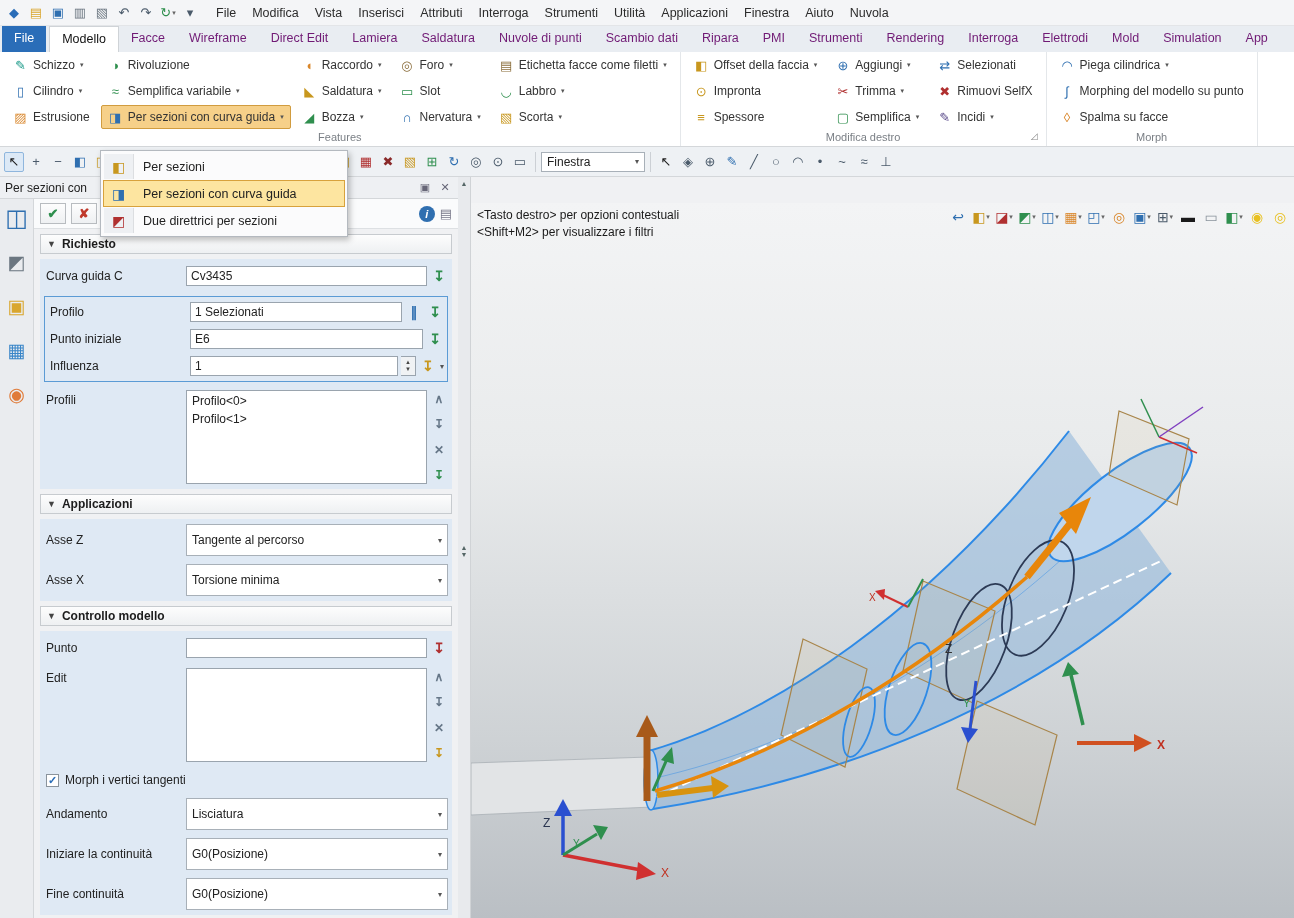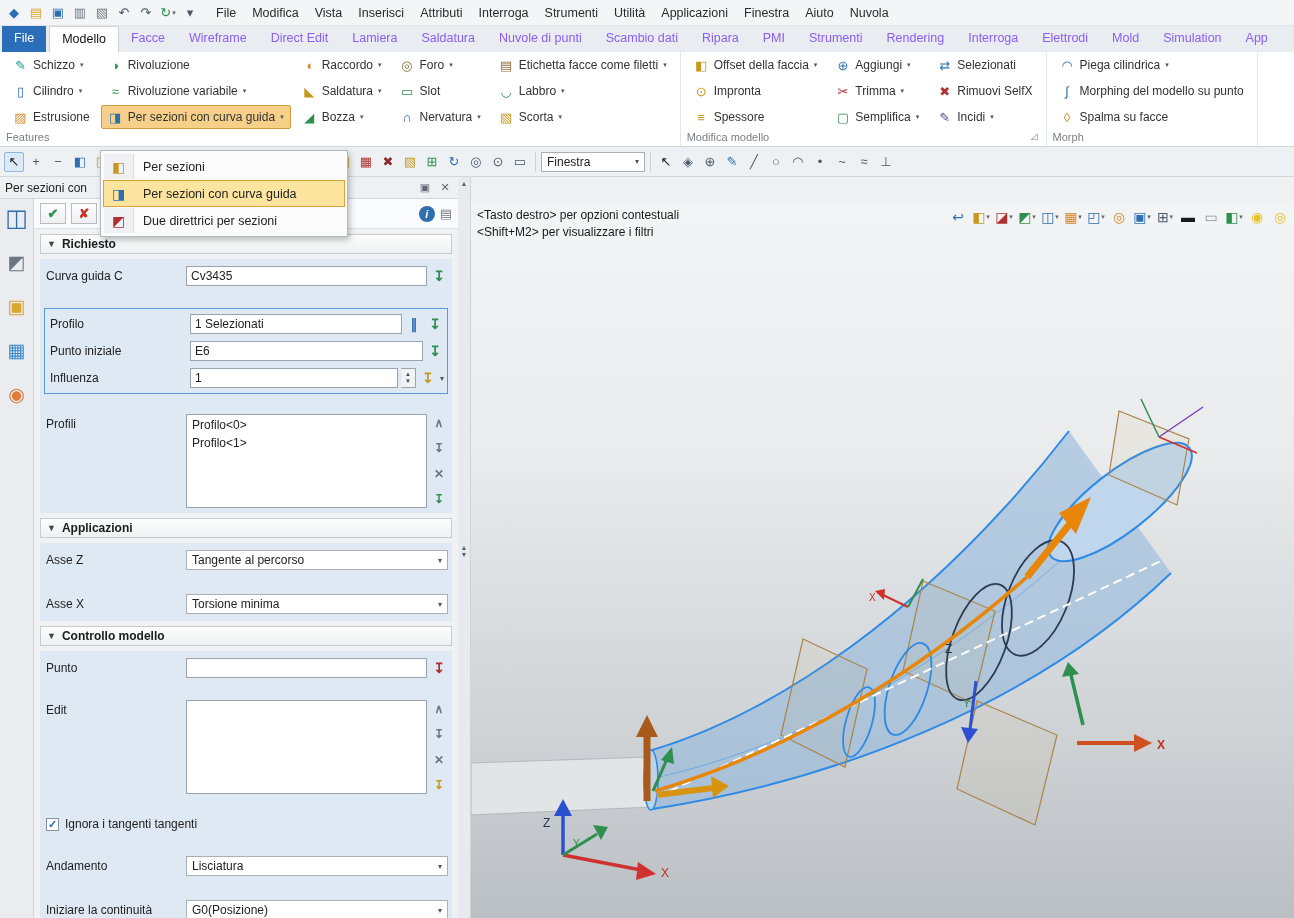--- a/index.html
+++ b/index.html
@@ -12,35 +12,35 @@
   .tbi{display:inline-flex;align-items:center;justify-content:center;min-width:20px;height:20px;border-radius:2px;cursor:default}
   .tbi .glyph{font-size:13px;line-height:1;color:var(--icon-color,#5a6a7a)}
   .tbi .dd{display:none;font-size:7px;color:#666;margin-left:1px}
   .tbi.has-dd .dd{display:inline}
   .tbi.active{background:#dce9f6;border:1px solid #8fb6dd}
   .menus{display:flex}
   .menu-item{padding:0 8px;height:24px;line-height:24px;color:#2b2b2b;font-size:12.5px}
 
   
   .ribbon-tabs{position:absolute;top:26px;left:0;width:100%;height:26px;background:#e9edf2;display:flex;align-items:flex-end;padding-left:2px}
-  .rtab{padding:0 12px;height:26px;line-height:25px;font-size:12.5px;color:#8b5cf6;white-space:nowrap}
+  .rtab{padding:0 12px;height:26px;line-height:25px;font-size:12.5px;color:#701a75;white-space:nowrap}
   .rtab.primary{background:#2a6db8;color:#fff;margin-right:3px}
   .rtab.active{background:#fff;border:1px solid #cfd3d7;border-bottom:none;color:#111}
 
   
   .ribbon{position:absolute;top:52px;left:0;width:100%;height:95px;background:#fff;border-bottom:1px solid #d4d7da;display:flex;overflow:hidden}
   .rgroup{display:flex;flex-direction:column;border-right:1px solid #e4e7ea;padding:0 6px}
   .rgrid{display:grid;grid-auto-flow:column;grid-template-rows:repeat(3,26px);grid-auto-columns:max-content;column-gap:4px;align-items:center}
   .rbtn{display:flex;align-items:center;height:24px;padding:0 6px;gap:5px;white-space:nowrap;border:1px solid transparent;border-radius:2px}
   .rbtn .ricon{font-size:13px;color:var(--icon-color,#2f6fb0);width:15px;text-align:center}
   .rbtn .rlabel{font-size:12px;color:#333}
   .rbtn .rdd{display:none;font-size:7px;color:#555}
   .rbtn.has-dd .rdd{display:inline}
   .rbtn.highlight{background:#f6d089;border-color:#d19c3f}
-  .rgroup-label{height:17px;font-size:11px;color:#7a7f85;line-height:15px;position:relative}
+  .rgroup-label{height:17px;text-align:center;font-size:11px;color:#7a7f85;line-height:15px;position:relative}
   .launcher{position:absolute;right:2px;bottom:2px;font-size:9px;color:#888}
 
   
   .loft-menu{position:absolute;top:150px;left:100px;width:248px;background:#fbfbfc;border:1px solid #b4b9bf;box-shadow:2px 3px 6px rgba(0,0,0,.25);z-index:60;padding:2px}
   .dd-item{display:flex;align-items:center;height:27px;border:1px solid transparent}
   .dd-ic{width:30px;align-self:stretch;background:#eef0f3;border-right:1px solid #dcdee1;display:flex;align-items:center;justify-content:center}
   .dd-ic .glyph{font-size:14px;color:var(--icon-color,#2f6fb0)}
   .dd-lbl{padding-left:9px;font-size:12.5px;color:#222}
   .dd-item.highlight{background:#fde5a0;border-color:#d8a23c}
   .dd-item.highlight .dd-ic{background:transparent;border-right-color:transparent}
@@ -71,41 +71,41 @@
   .dlg-btn{width:26px;height:21px;border:1px solid #b8bcc0;background:linear-gradient(#fdfdfd,#eef0f2);display:flex;align-items:center;justify-content:center;font-size:13px;font-weight:bold}
   .dlg-btn.ok{color:#2f8f4e}
   .dlg-btn.cancel{color:#c0392b}
   .dlg-spacer{flex:1}
   .info-badge{width:16px;height:16px;border-radius:50%;background:#2f6fb0;color:#fff;font-size:11px;font-weight:bold;font-style:italic;display:flex;align-items:center;justify-content:center}
   .page-ic{font-size:13px;color:#778}
 
   .panel-body{position:absolute;top:30px;left:0;right:0;bottom:0;padding:5px 6px;display:flex;flex-direction:column;gap:5px;overflow:hidden}
   .sec-h{height:20px;background:linear-gradient(#fdfdfd,#eef0f2);border:1px solid #c7cbcf;display:flex;align-items:center;gap:6px;padding:0 6px;font-weight:bold;font-size:12px;color:#1c1c1c;flex:none}
   .sec-h .tri{font-size:9px;color:#444}
-  .sec-body{background:#dfe9f4;padding:5px 4px;display:flex;flex-direction:column;gap:20px}
+  .sec-body{background:#dfe9f4;padding:5px 4px;display:flex;flex-direction:column;gap:8px}
   .frow{display:flex;align-items:center;min-height:24px;gap:4px}
   .frow.top{align-items:flex-start}
   .flabel{width:138px;font-size:12px;color:#222;padding-left:2px;flex:none}
   .frow.top .flabel{padding-top:3px}
   .fctrl{flex:1;display:flex;align-items:center;gap:3px}
   input.txt{flex:1;min-width:0;height:20px;border:1px solid #9aa4ae;background:#fff;font:12px "Liberation Sans",sans-serif;padding:0 4px;color:#222}
   .pick{width:18px;height:18px;display:flex;align-items:center;justify-content:center;font-size:14px;font-weight:bold;color:#2f8f4e;flex:none}
   .pick.red{color:#b03030}
   .pick.gold{color:#c8971e}
   .pick.blue{color:#2f6fb0}
   .mini-dd{font-size:8px;color:#555;flex:none}
   .reqbox{border:1px solid #5b9bd5;padding:3px;display:flex;flex-direction:column;gap:3px}
   .spin{width:15px;height:20px;border:1px solid #9aa4ae;border-left:none;background:#f0f2f4;display:flex;flex-direction:column;align-items:center;justify-content:center;font-size:6px;color:#444;line-height:1.2;flex:none}
   .listwrap{flex:1;display:flex;gap:3px}
   .listbox{flex:1;height:94px;border:1px solid #9aa4ae;background:#fff;padding:3px 5px;font-size:12px;overflow:hidden}
   .listbox .li{height:18px}
   .side-icons{width:18px;height:94px;display:flex;flex-direction:column;align-items:center;justify-content:space-between;flex:none;padding:1px 0}
   .side-icons .tbi{min-width:16px;height:16px}
   .side-icons .tbi .glyph{font-size:12px;font-weight:bold}
-  .combo.f{flex:1;height:20px}
+  .combo.f{flex:1;height:32px}
   .wide-btn{flex:1;height:20px;border:1px solid #9aa4ae;background:linear-gradient(#fdfdfd,#eceef0);font-size:12px;color:#222;display:flex;align-items:center;justify-content:center}
   .chkrow{display:flex;align-items:center;gap:6px;min-height:20px;padding-left:2px}
   .chk{width:13px;height:13px;border:1px solid #8a939c;background:#fff;display:flex;align-items:center;justify-content:center;font-size:11px;color:#2a6db8;font-weight:bold;flex:none}
   .sec-h .mini-box{width:11px;height:11px;border:1px solid #8a939c;background:#fff;margin-left:auto}
 
   
   .scrollstrip{position:absolute;left:458px;top:177px;width:13px;bottom:0;background:#e8eaed;border-right:1px solid #d0d3d6;display:flex;flex-direction:column;align-items:center;padding:3px 0;font-size:7px;color:#566}
   .scrollstrip .sgap{flex:1}
   .scrollstrip span{cursor:default}
 
@@ -265,21 +265,21 @@
         </span>
 
         <span class="rbtn" style="--icon-color: #2f8f4e;">
           <span class="ricon">◑</span>
           <span class="rlabel">Rivoluzione</span>
 
         </span>
 
         <span class="rbtn has-dd" style="--icon-color: #2f8f4e;">
           <span class="ricon">≈</span>
-          <span class="rlabel">Rivoluzione variabile</span>
+          <span class="rlabel">Semplifica variabile</span>
           <span class="rdd">▾</span>
         </span>
 
         <span class="rbtn highlight has-dd" style="--icon-color: #2f6fb0;">
           <span class="ricon">◨</span>
           <span class="rlabel">Per sezioni con curva guida</span>
           <span class="rdd">▾</span>
         </span>
 
         <span class="rbtn has-dd" style="--icon-color: #d9862a;">
@@ -391,21 +391,21 @@
         </span>
 
         <span class="rbtn has-dd" style="--icon-color: #5a4a8a;">
           <span class="ricon">✎</span>
           <span class="rlabel">Incidi</span>
           <span class="rdd">▾</span>
         </span>
 
     </div>
     <div class="rgroup-label">
-      <span>Modifica modello</span>
+      <span>Modifica destro</span>
       <span class="launcher">◿</span>
     </div>
   </div>
   <div class="rgroup">
     <div class="rgrid">
 
         <span class="rbtn has-dd" style="--icon-color: #2f6fb0;">
           <span class="ricon">◠</span>
           <span class="rlabel">Piega cilindrica</span>
           <span class="rdd">▾</span>
@@ -805,21 +805,21 @@
               <span class="tbi" style="--icon-color: #c8971e;">
                 <span class="glyph">↧</span>
 
               </span>
 
           </div>
         </span>
       </div>
       <div class="chkrow">
         <span class="chk">✓</span>
-        <span>Ignora i tangenti tangenti</span>
+        <span>Morph i vertici tangenti</span>
       </div>
       <div class="frow">
         <span class="flabel">Andamento</span>
         <span class="fctrl">
           <span class="combo f">
             <span>Lisciatura</span>
             <span class="arrow">▾</span>
           </span>
         </span>
       </div>

